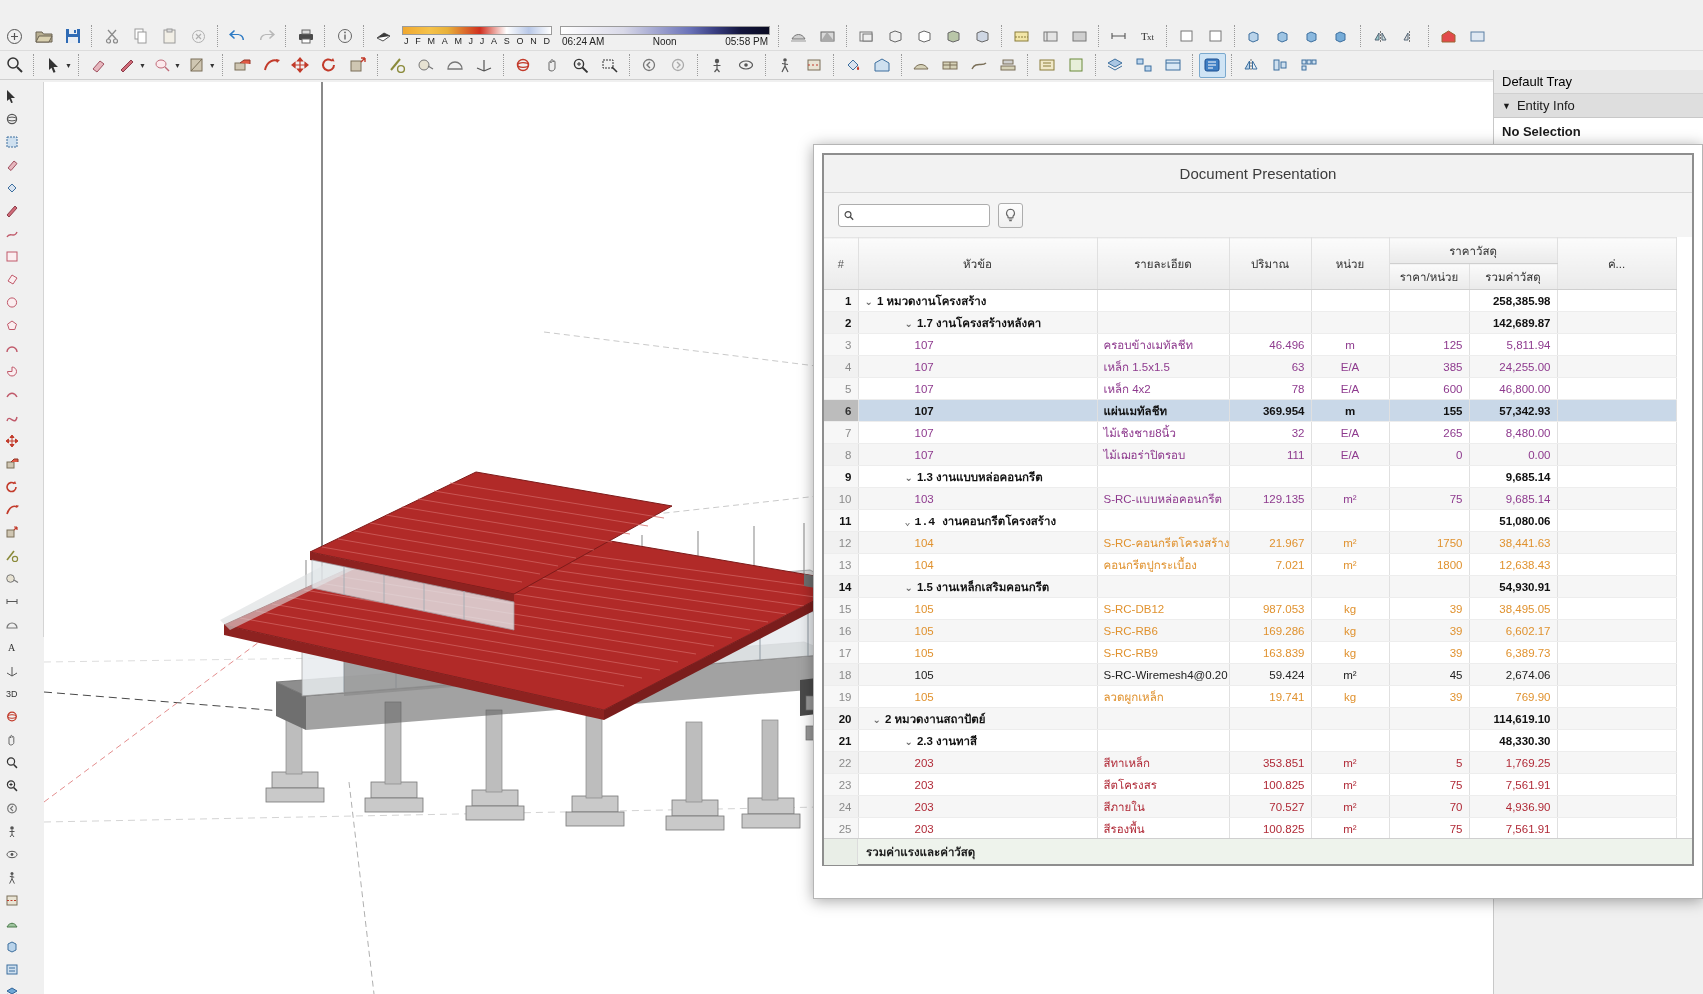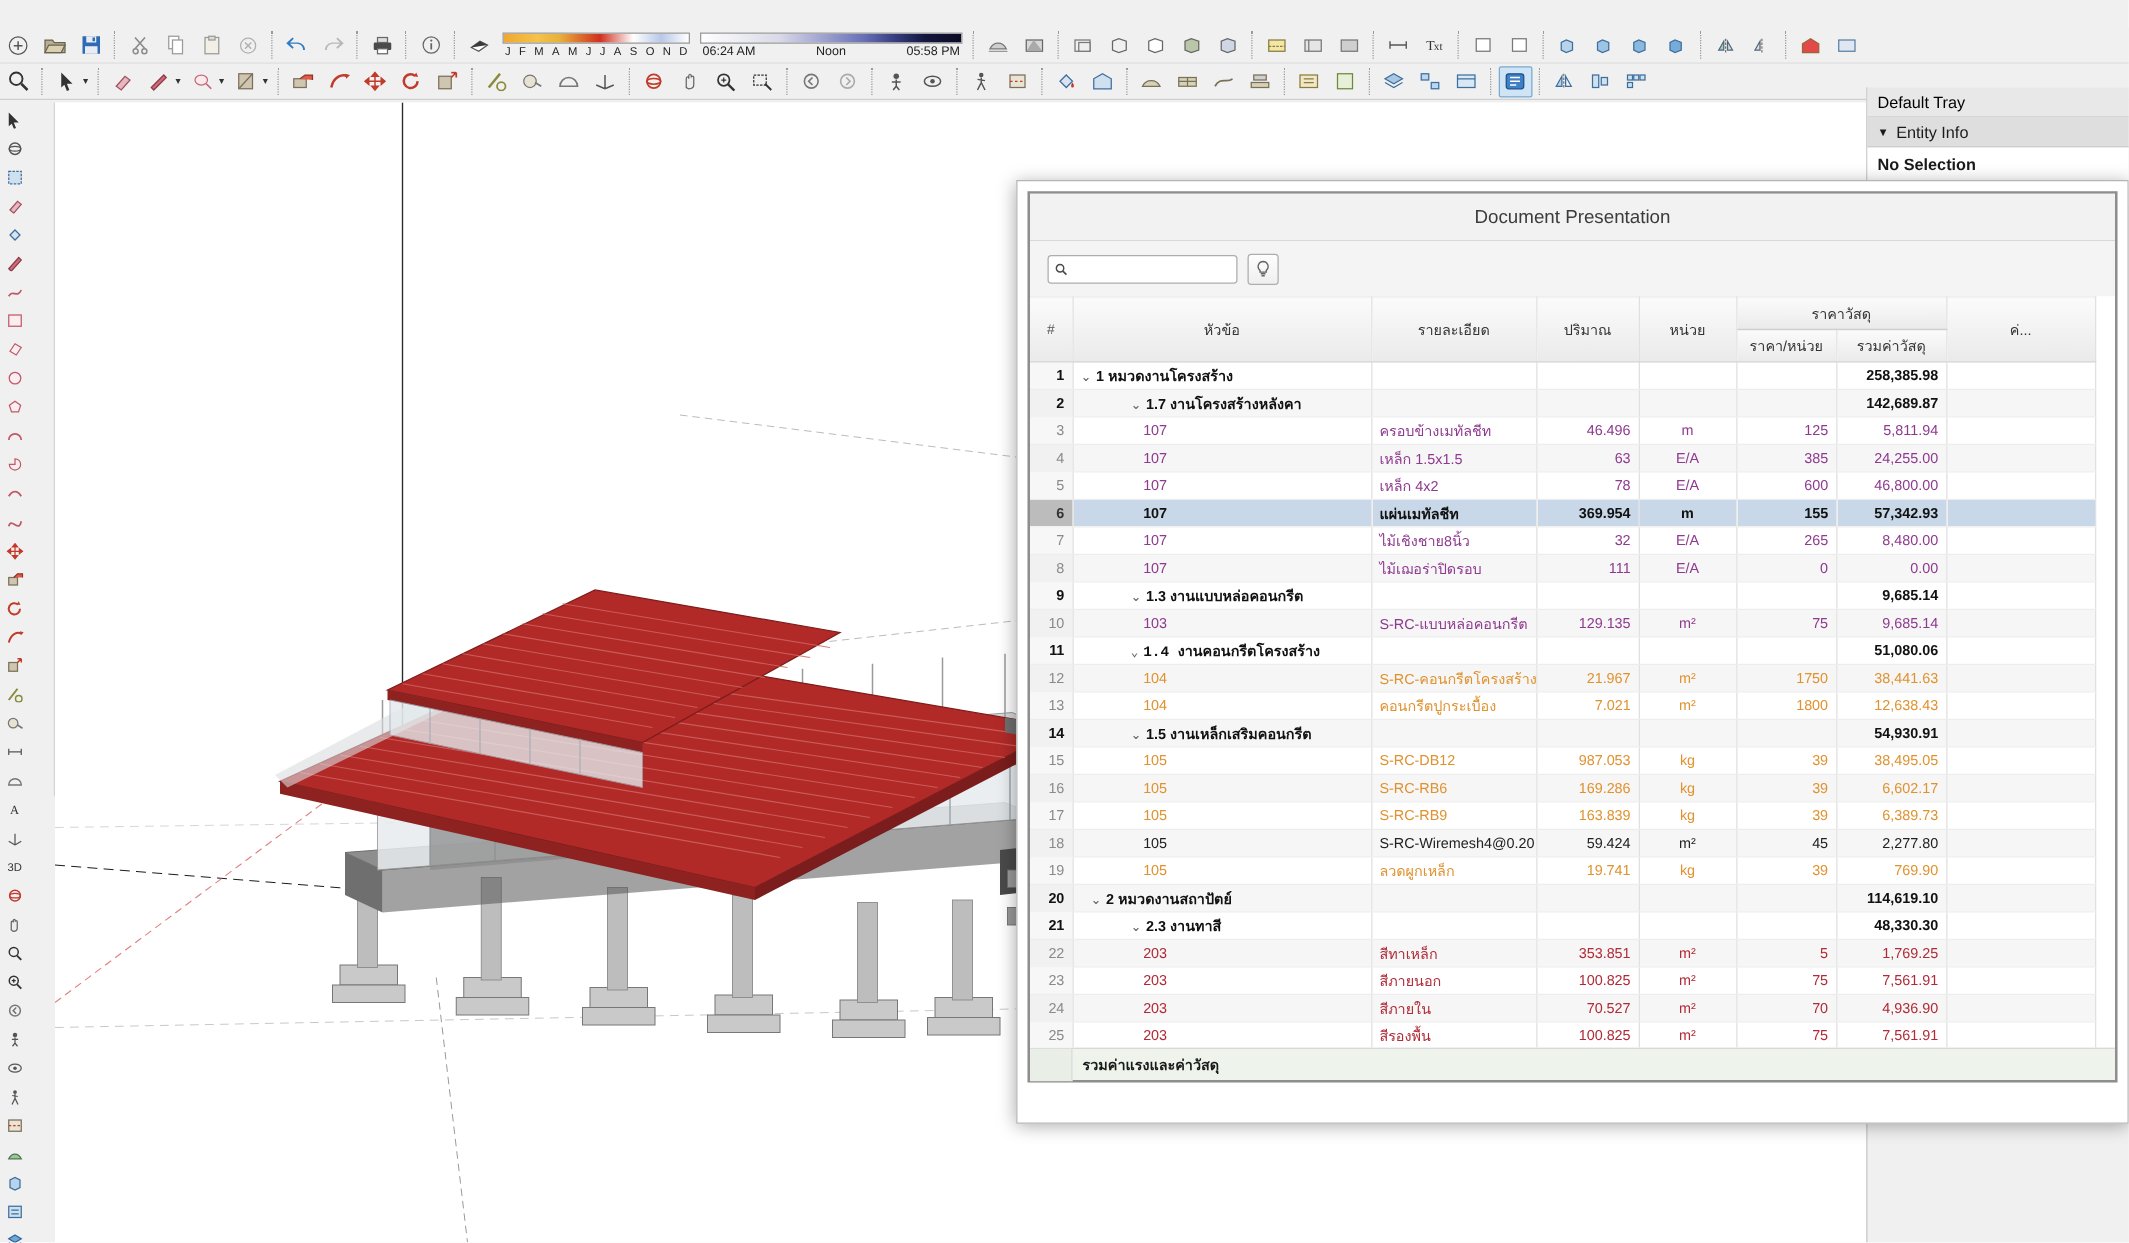--- a/index.html
+++ b/index.html
@@ -1280,21 +1280,21 @@
                 <td class="tot c-orange">6,389.73</td>
                 <td class="tot"></td>
               </tr>
               <tr class="alt">
                 <td class="num">18</td>
                 <td class="head c-dark" style="padding-left: 56px;">105</td>
                 <td class="desc c-dark">S-RC-Wiremesh4@0.20</td>
                 <td class="qty c-dark">59.424</td>
                 <td class="unit c-dark">m²</td>
                 <td class="pu c-dark">45</td>
-                <td class="tot c-dark">2,277.80</td>
+                <td class="tot c-dark">2,674.06</td>
                 <td class="tot"></td>
               </tr>
               <tr>
                 <td class="num">19</td>
                 <td class="head c-orange" style="padding-left: 56px;">105</td>
                 <td class="desc c-orange">ลวดผูกเหล็ก</td>
                 <td class="qty c-orange">19.741</td>
                 <td class="unit c-orange">kg</td>
                 <td class="pu c-orange">39</td>
                 <td class="tot c-orange">769.90</td>
@@ -1326,21 +1326,21 @@
                 <td class="desc c-red">สีทาเหล็ก</td>
                 <td class="qty c-red">353.851</td>
                 <td class="unit c-red">m²</td>
                 <td class="pu c-red">5</td>
                 <td class="tot c-red">1,769.25</td>
                 <td class="tot"></td>
               </tr>
               <tr>
                 <td class="num">23</td>
                 <td class="head c-red" style="padding-left: 56px;">203</td>
-                <td class="desc c-red">สีภายนอก</td>
+                <td class="desc c-red">สีตโครงสร</td>
                 <td class="qty c-red">100.825</td>
                 <td class="unit c-red">m²</td>
                 <td class="pu c-red">75</td>
                 <td class="tot c-red">7,561.91</td>
                 <td class="tot"></td>
               </tr>
               <tr class="alt">
                 <td class="num">24</td>
                 <td class="head c-red" style="padding-left: 56px;">203</td>
                 <td class="desc c-red">สีภายใน</td>

